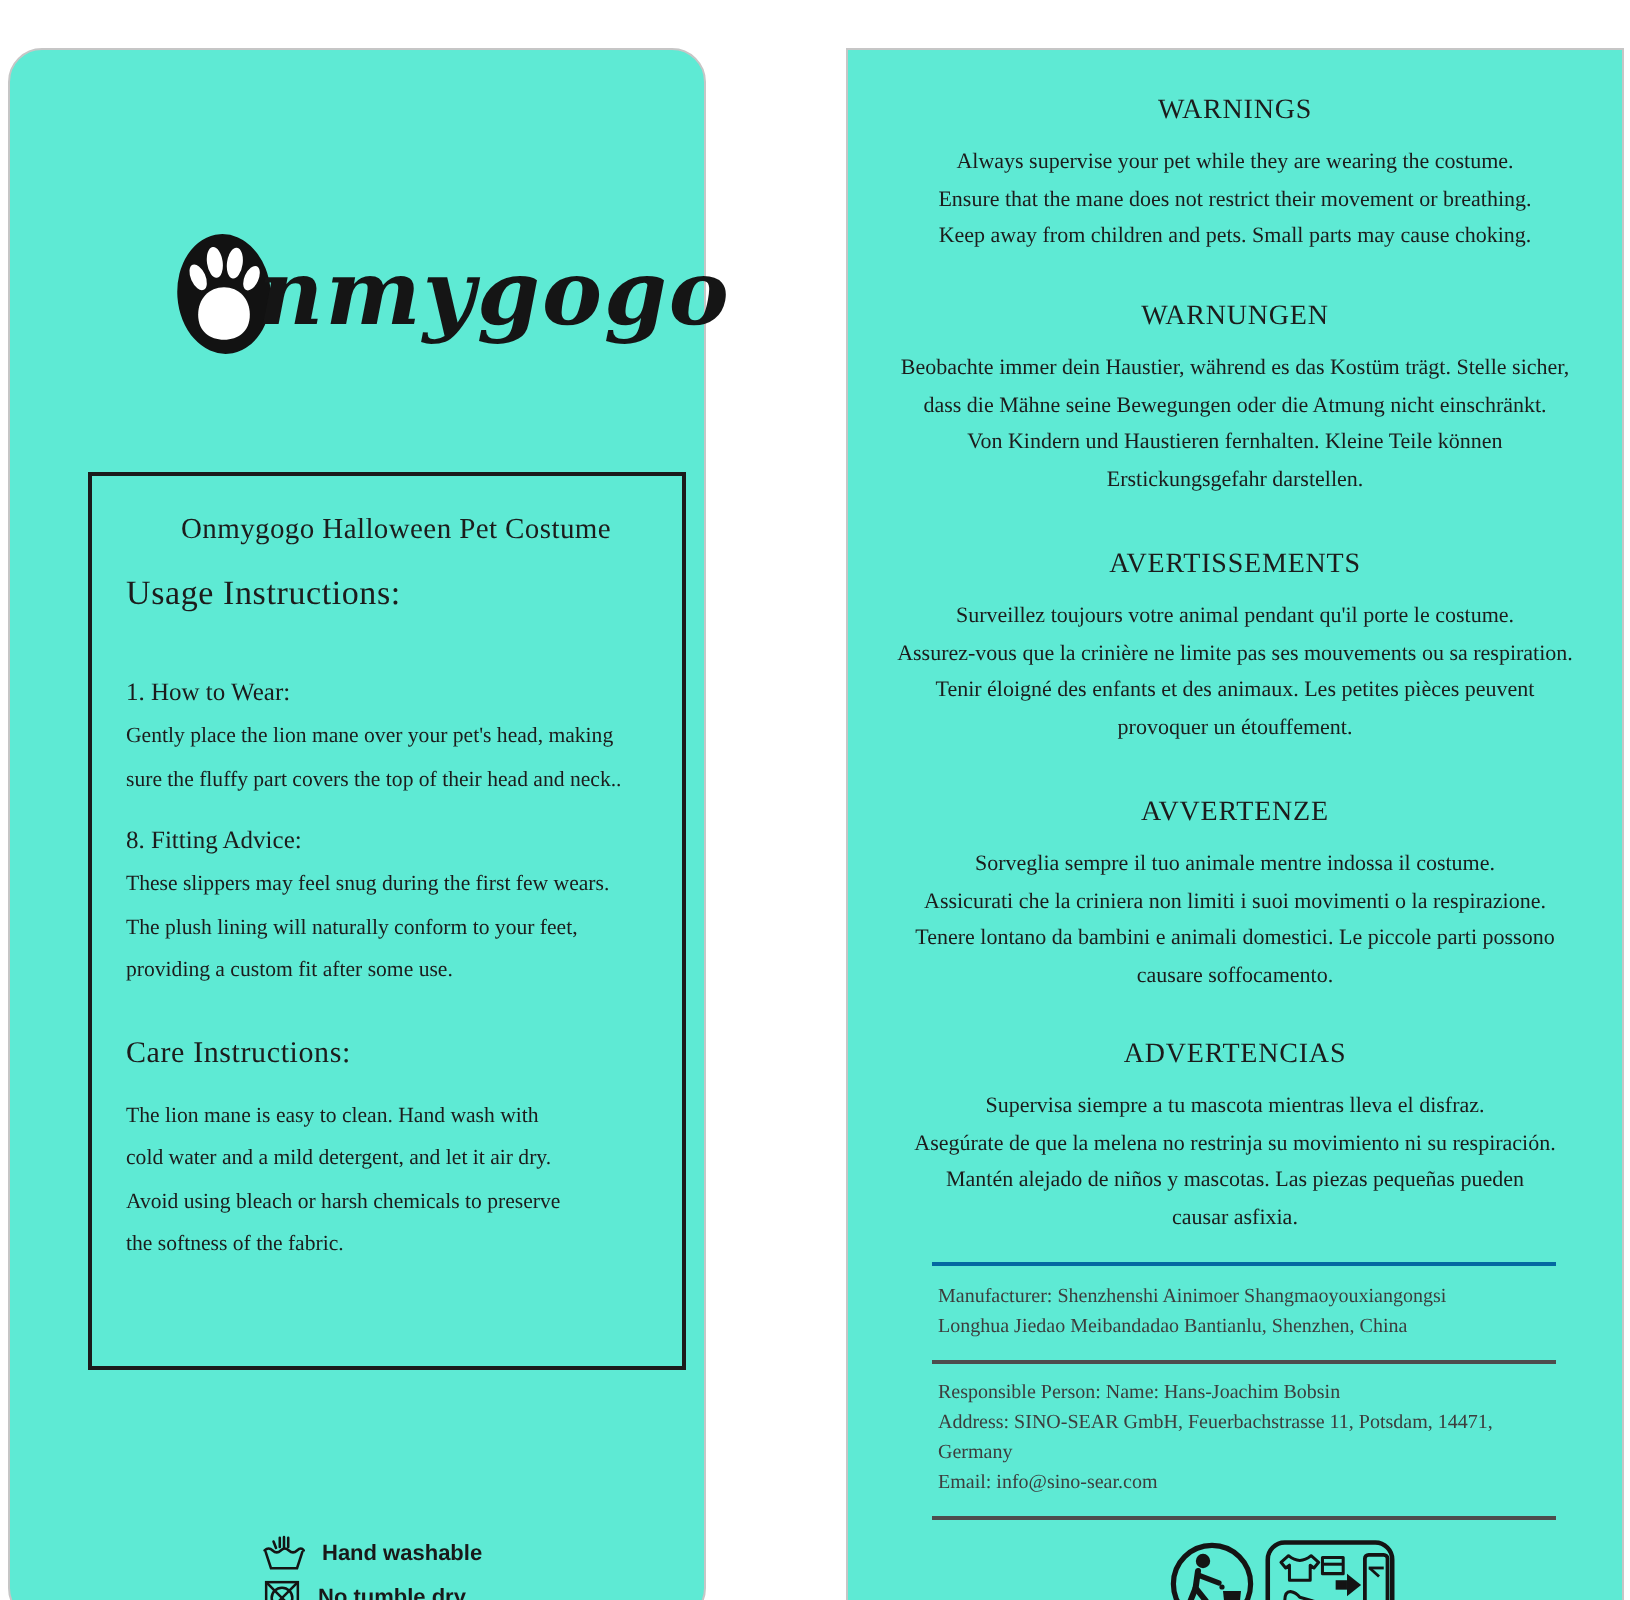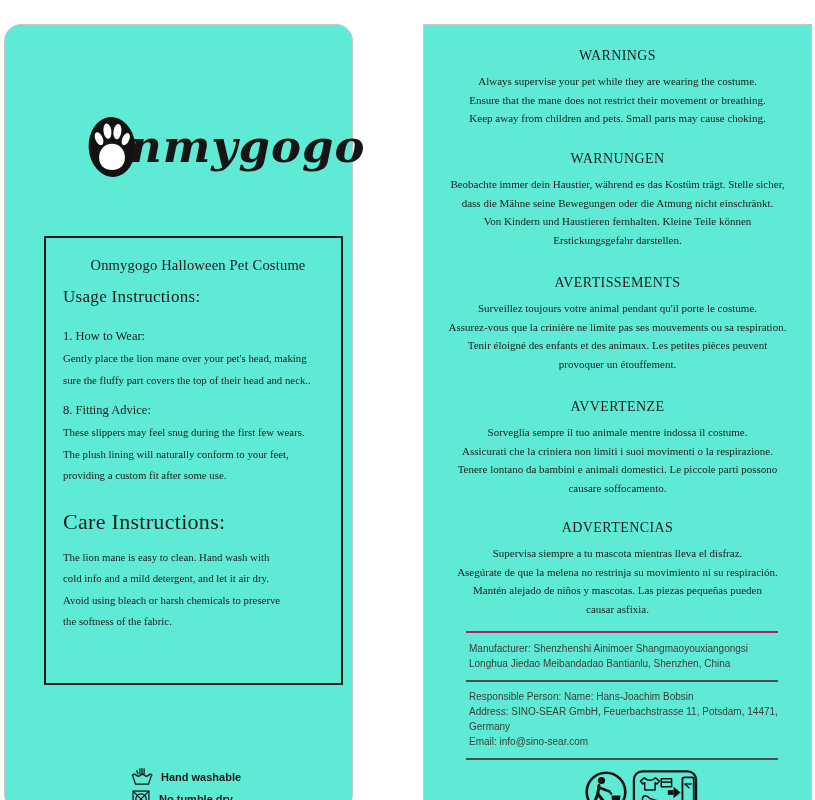--- a/index.html
+++ b/index.html
@@ -9,40 +9,40 @@
   .panel.right{left:423px;width:389px;}
 
   
   .logo{position:absolute;left:82px;top:88px;display:flex;align-items:center;}
   .logo-text{font-family:"DejaVu Serif",serif;font-weight:bold;font-style:italic;
     font-size:45px;letter-spacing:1px;color:#151515;margin-left:-8px;line-height:68px;}
   .inst-box{position:absolute;left:39px;top:211px;width:299px;height:449px;
     border:2px solid #1b1b1b;box-sizing:border-box;padding:10px 8px 0 17px;overflow:hidden;}
   .box-title{text-align:center;font-size:14.5px;margin-top:9px;letter-spacing:.2px;}
   .big-h{font-size:17px;margin-top:13px;letter-spacing:.3px;}
-  .sub-h{font-size:12.5px;margin-top:22px;}
+  .sub-h{font-size:12.5px;margin-top:32px;}
   .sub-h.second{margin-top:12px;}
   .bline{font-size:10.8px;line-height:21.5px;white-space:nowrap;}
   .body-lines{margin-top:4px;}
-  .care-h{font-size:22px;margin-top:22px;letter-spacing:.3px;}
+  .care-h{font-size:15px;margin-top:22px;letter-spacing:.3px;}
   .care-lines{margin-top:12px;}
   .care-icons{position:absolute;left:126px;top:741px;}
   .care-row{display:flex;align-items:center;margin-bottom:2px;}
   .care-row svg{flex:0 0 auto;}
   .care-label{font-family:"Liberation Sans",sans-serif;font-weight:bold;font-size:11px;
     color:#191919;margin-left:8px;}
 
   
   .warn-sec{position:absolute;left:0;width:100%;box-sizing:border-box;padding:0 3px;text-align:center;}
   .warn-h{font-size:14px;line-height:20px;letter-spacing:.4px;margin-bottom:6px;}
   .warn-line{font-size:11px;line-height:18.5px;white-space:nowrap;overflow:visible;}
   .sec-0{top:21px;} .sec-1{top:124px;} .sec-2{top:248px;} .sec-3{top:372px;} .sec-4{top:493px;}
 
-  .mfr-block{position:absolute;left:42px;top:606px;width:312px;border-top:2px solid #be185d;
-    font-family:Liberation Sans, sans-serif;color:#3d3d3d;}
+  .mfr-block{position:absolute;left:42px;top:606px;width:312px;border-top:2px solid #0369a1;
+    font-family:Liberation Serif, serif;color:#3d3d3d;}
   .mfr-sec{border-bottom:2px solid #4d4d4d;padding:7px 2px 8px 3px;}
   .mfr-line{font-size:10px;line-height:13.5px;margin:1.5px 0;white-space:nowrap;}
   .footer-icons{position:absolute;left:160px;top:744px;display:flex;align-items:center;}
   .footer-icons svg{margin-right:4px;}
 </style>
 </head>
 <body>
 
 <div class="panel left">
 
@@ -73,21 +73,21 @@
     <div class="sub-h second">8. Fitting Advice:</div>
     <div class="body-lines">
       <div class="bline">These slippers may feel snug during the first few wears.</div>
       <div class="bline">The plush lining will naturally conform to your feet,</div>
       <div class="bline">providing a custom fit after some use.</div>
     </div>
 
     <div class="care-h">Care Instructions:</div>
     <div class="body-lines care-lines">
       <div class="bline">The lion mane is easy to clean. Hand wash with</div>
-      <div class="bline">cold info and a mild detergent, and let it air dry.</div>
+      <div class="bline">cold water and a mild detergent, and let it air dry.</div>
       <div class="bline">Avoid using bleach or harsh chemicals to preserve</div>
       <div class="bline">the softness of the fabric.</div>
     </div>
   </div>
 
   <div class="care-icons">
     <div class="care-row">
       <svg width="22" height="21" viewBox="0 0 26 24" fill="none" stroke="#141414" stroke-width="1.5" stroke-linecap="round">
         <path d="M10.5 8.5 V3 M13 8.5 V2.5 M15.5 8.5 V3 M8.3 9 L6.8 5.2"></path>
         <path d="M1.5 10.5 Q3.9 8.2 6.3 10.5 T11.1 10.5 T15.9 10.5 T20.7 10.5 T24.7 10.5"></path>

